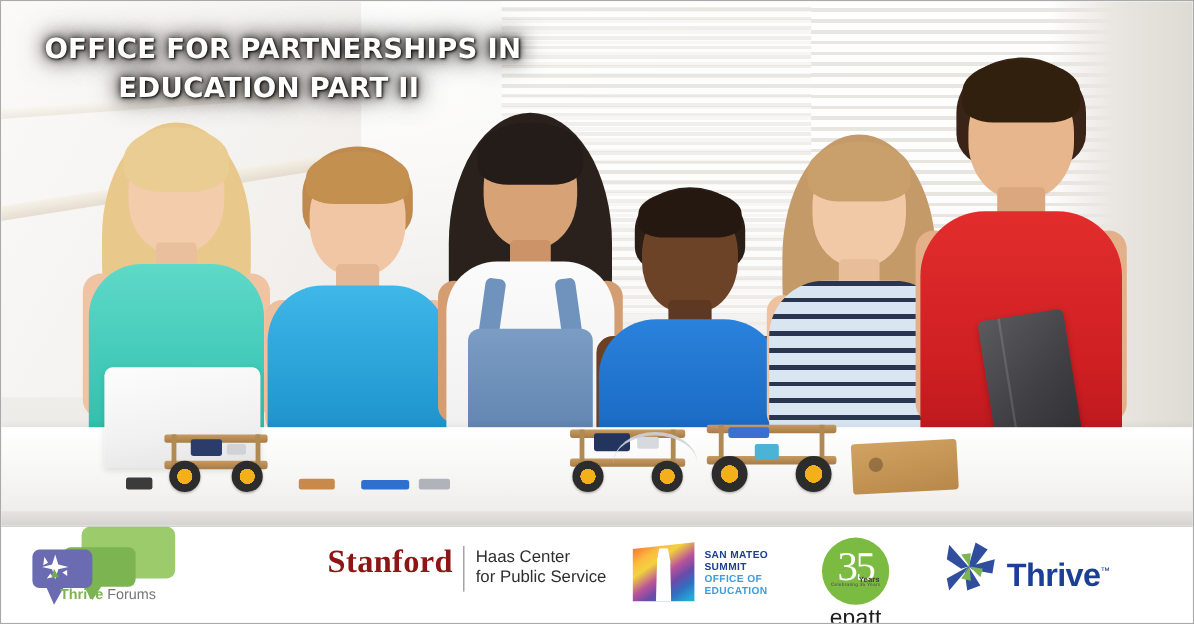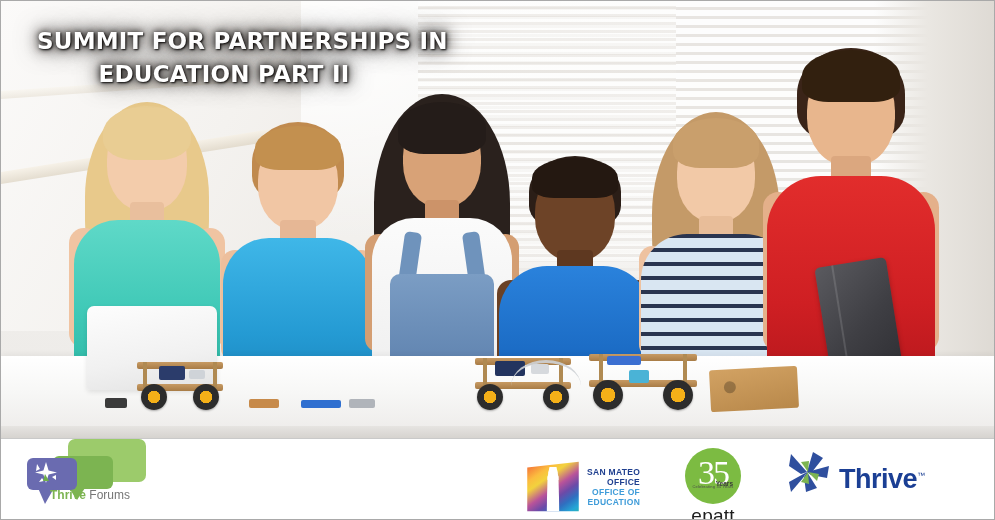--- a/index.html
+++ b/index.html
@@ -325,21 +325,21 @@
     font-family:"Liberation Sans", sans-serif;
   }
   .st-tag {
     font-family:"Liberation Serif", serif;
     font-style:italic; font-size:12px; color:#2f2f2f;
     text-align:center; margin-top:2px; padding-left:14px;
   }
 
   
   #logo-sanmateo { width:140px; }
-  .sm-wrap { position:absolute; left:0px; top:20px; display:flex; align-items:center;text-align:right; }
+  .sm-wrap { position:absolute; left:0px; top:10px; display:flex; align-items:center; }
   .sm-mark {
     position:relative; width:56px; height:56px; overflow:hidden;
     background:
       linear-gradient(145deg,
         #f05a3c 0%, #f6863a 14%, #fbbd3f 26%,
         #f2d23d 36%, #b9539a 52%, #6c4aa8 64%,
         #2f6fc0 76%, #25a6d6 88%, #2fb9a0 100%);
     border-radius:2px;
     clip-path:polygon(4% 16%, 96% 6%, 96% 94%, 4% 94%);
   }
@@ -520,21 +520,21 @@
     </div>
 
     <div class="wires"></div>
     <div class="board-right"></div>
     <div class="small-part" style="left:104px; width:22px; height:10px; background:#3b3b3b;"></div>
     <div class="small-part" style="left:248px; width:30px; height:9px; background:#c78a4a;"></div>
     <div class="small-part" style="left:300px; width:40px; height:8px; background:#2f6fd0;"></div>
     <div class="small-part" style="left:348px; width:26px; height:9px; background:#b0b4ba;"></div>
 
     <div id="title-block">
-      <span class="tline l1">SUMMIT FOR PARTNERSHIPS IN</span>
+      <span class="tline l1">OFFICE FOR PARTNERSHIPS IN</span>
       <span class="tline l2">EDUCATION PART II</span>
     </div>
 
   </div>
 
   <div id="logo-bar">
 
     <div class="logo-slot" id="logo-thrive-forums">
       <div class="tf-wrap">
         <div class="tf-bubble-green-lt"></div>
@@ -548,31 +548,39 @@
           <path d="M14 14 L18 21 L12 21 Z" fill="#6fae4a"></path>
         </svg>
         <div class="tf-text">
           <span class="g">Thrive</span><span class="d"> Forums</span>
         </div>
       </div>
     </div>
 
     <div class="logo-slot" id="logo-stanford">
       <div class="st-wrap">
+        <div class="st-row">
+          <div class="st-name">Stanford</div>
+          <div class="st-rule"></div>
+          <div class="st-haas">
+            <div>Haas Center</div>
+            <div>for Public Service</div>
+          </div>
+        </div>
       </div>
     </div>
 
     <div class="logo-slot" id="logo-sanmateo">
       <div class="sm-wrap">
         <div class="sm-mark">
           <div class="sm-light"></div>
         </div>
         <div class="sm-text">
           <div class="dk">SAN MATEO</div>
-          <div class="dk">OFFICE</div>
+          <div class="dk">SUMMIT</div>
           <div class="lt">OFFICE OF</div>
           <div class="lt">EDUCATION</div>
         </div>
       </div>
     </div>
 
     <div class="logo-slot" id="logo-epatt">
       <div class="ep-wrap">
         <div class="ep-circle">
           <div class="ep-num">35</div>

